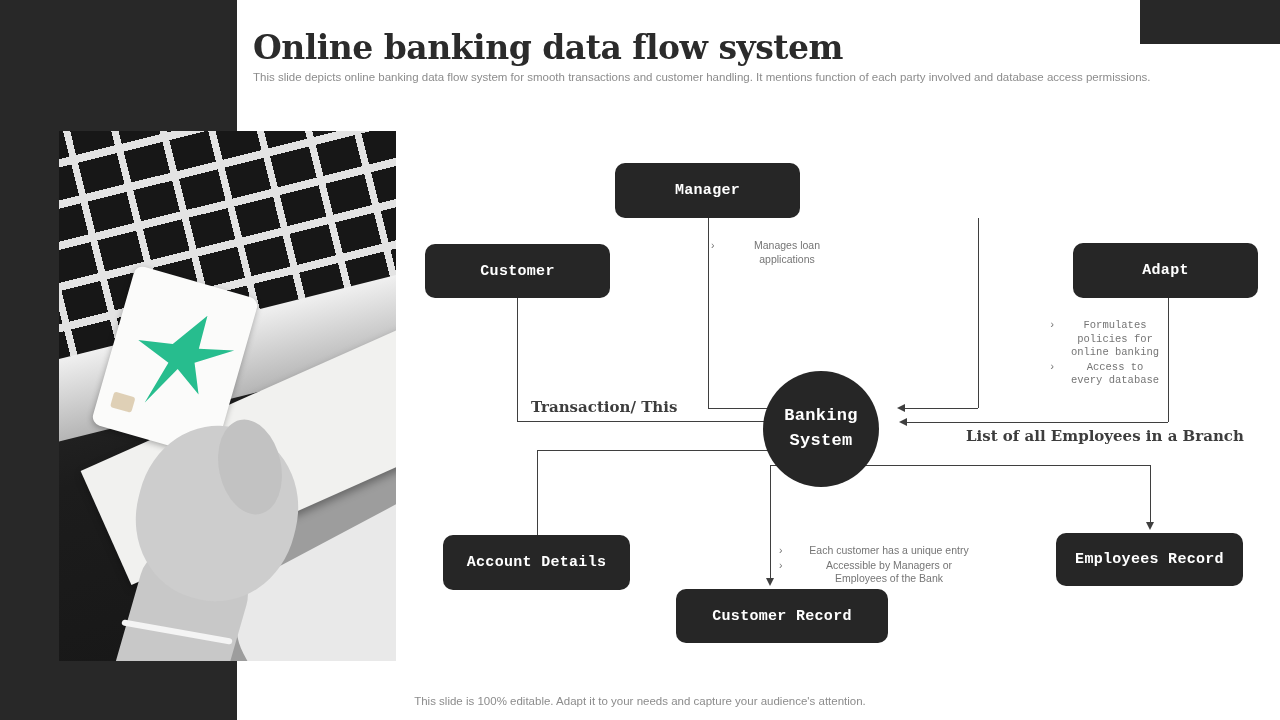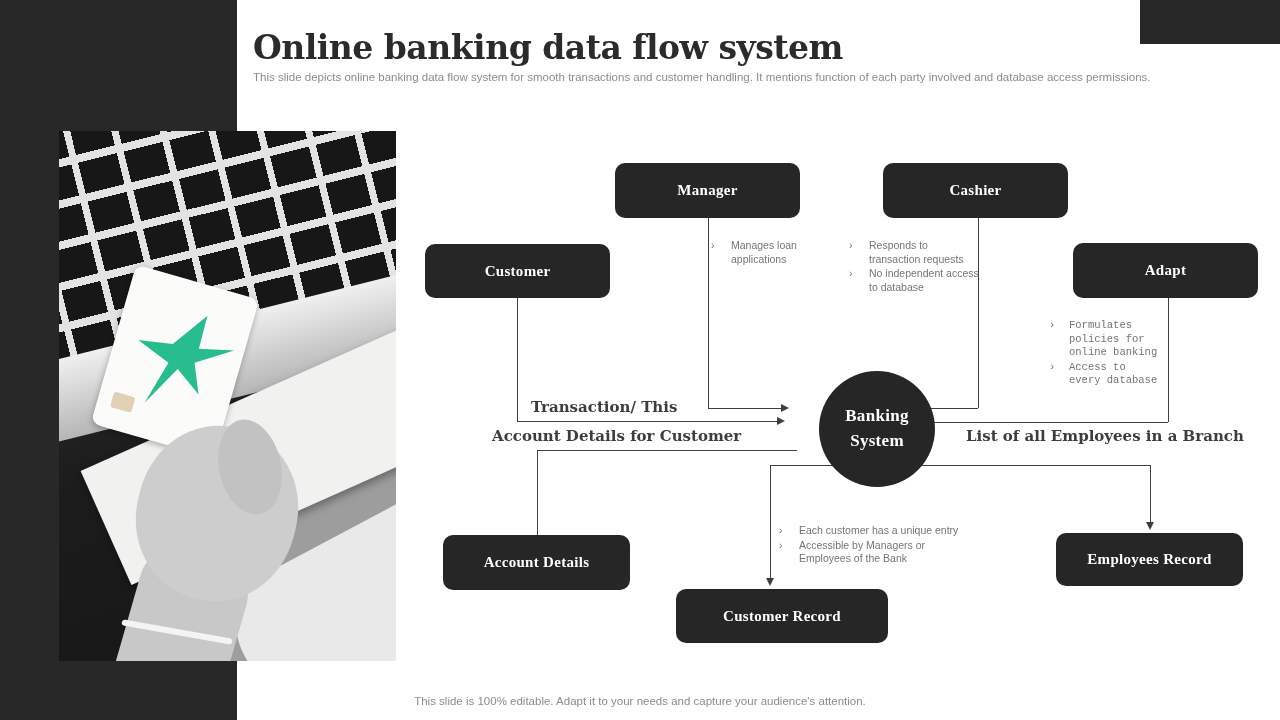--- a/index.html
+++ b/index.html
@@ -52,49 +52,49 @@
   .ph-thumb { left:160px; top:288px; width:62px; height:96px; background:#c2c2c2;
               border-radius:50%; transform:rotate(-12deg); z-index:8; }
   .ph-wrist { left:62px; top:420px; width:110px; height:200px; background:#c8c8c8;
               border-radius:36px; transform:rotate(16deg); z-index:6; }
   .ph-bracelet { left:62px; top:498px; width:112px; height:6px; background:#f4f4f4;
                  border-radius:3px; transform:rotate(10deg); z-index:8; }
 
   
   .node { position:absolute; background:#262626; border-radius:10px; color:#ffffff;
           display:flex; align-items:center; justify-content:center;
-          font-family:Liberation Serif, serif; font-weight:bold; font-size:15px;
+          font-family:Liberation Mono, monospace; font-weight:bold; font-size:15px;
           letter-spacing:.3px; z-index:3; }
   .n-customer  { left:425px; top:244px; width:185px; height:54px; }
   .n-manager   { left:615px; top:163px; width:185px; height:55px; }
   .n-cashier   { left:883px; top:163px; width:185px; height:55px; }
   .n-bank      { left:1073px; top:243px; width:185px; height:55px; }
   .n-account   { left:443px; top:535px; width:187px; height:55px; }
   .n-custrec   { left:676px; top:589px; width:212px; height:54px; }
   .n-emprec    { left:1056px; top:533px; width:187px; height:53px; }
-  .n-circle    { left:819px; top:371px; width:116px; height:116px; border-radius:50%;
+  .n-circle    { left:763px; top:371px; width:116px; height:116px; border-radius:50%;
                  font-size:17px; line-height:1.45; text-align:center; padding:0 15px; z-index:2; }
 
   
   .cline { position:absolute; background:#3f3f3f; z-index:1; }
   .arrow { position:absolute; width:0; height:0; z-index:1; }
   .arrow.right { border-top:4.5px solid transparent; border-bottom:4.5px solid transparent; border-left:8px solid #3f3f3f; }
   .arrow.left  { border-top:4.5px solid transparent; border-bottom:4.5px solid transparent; border-right:8px solid #3f3f3f; }
   .arrow.down  { border-left:4.5px solid transparent; border-right:4.5px solid transparent; border-top:8px solid #3f3f3f; }
 
   
   .flabel { position:absolute; font-family:"DejaVu Serif", serif; font-weight:bold;
             font-size:15px; color:#3d3d3d; z-index:3; white-space:nowrap; }
 
   
   .notes { position:absolute; z-index:3; }
   .note { display:flex; font-size:10.5px; line-height:13.5px; color:#757575; margin-bottom:1px; }
   .note-marker { width:20px; flex:0 0 20px; }
   .note-marker::before { content:"\203A"; }
-  .note-text { flex:1; }
+  .note-text { flex:1;text-align:center; }
 </style>
 </head>
 <body>
 
 <div class="slide">
 
   <div class="side-strip"></div>
   <div class="corner-block"></div>
 
   <div class="title">Online banking data flow system</div>
@@ -137,61 +137,49 @@
   <div class="cline" style="left:537px; top:450px; width:1px; height:85px;"></div>
 
   <div class="cline" style="left:770px; top:465px; width:380px; height:1px;"></div>
   <div class="cline" style="left:770px; top:465px; width:1px; height:114px;"></div>
   <div class="arrow down" style="left:766px; top:578px;"></div>
   <div class="cline" style="left:1150px; top:465px; width:1px; height:58px;"></div>
   <div class="arrow down" style="left:1146px; top:522px;"></div>
 
   <div class="node n-customer">Customer</div>
   <div class="node n-manager">Manager</div>
-  <div class="node n-cashier">Cashier</div>
   <div class="node n-bank">Adapt</div>
   <div class="node n-circle">Banking System</div>
   <div class="node n-account">Account Details</div>
   <div class="node n-custrec">Customer Record</div>
   <div class="node n-emprec">Employees Record</div>
 
   <div class="flabel" style="left:531px; top:398px;">Transaction/ This</div>
-  <div class="flabel" style="left:492px; top:427px;">Account Details for Customer</div>
   <div class="flabel" style="left:966px; top:427px;">List of all Employees in a Branch</div>
 
   <div class="notes" style="left:711px; top:239px; width:132px;">
     <div class="note">
       <span class="note-marker"></span>
       <span class="note-text">Manages loan applications</span>
     </div>
   </div>
 
-  <div class="notes" style="left:849px; top:239px; width:132px;">
-    <div class="note">
-      <span class="note-marker"></span>
-      <span class="note-text">Responds to transaction requests</span>
-    </div>
-    <div class="note">
-      <span class="note-marker"></span>
-      <span class="note-text">No  independent access to database</span>
-    </div>
-  </div>
 
   <div class="notes" style="left:1049px; top:319px; width:112px;font-family:Liberation Mono, monospace;">
     <div class="note">
       <span class="note-marker"></span>
       <span class="note-text">Formulates policies for online banking</span>
     </div>
     <div class="note">
       <span class="note-marker"></span>
       <span class="note-text">Access to every database</span>
     </div>
   </div>
 
-  <div class="notes" style="left:779px; top:524px; width:200px;">
+  <div class="notes" style="left:779px; top:544px; width:200px;">
     <div class="note">
       <span class="note-marker"></span>
       <span class="note-text">Each customer has a unique entry</span>
     </div>
     <div class="note">
       <span class="note-marker"></span>
       <span class="note-text">Accessible by Managers or Employees  of the Bank</span>
     </div>
   </div>
 

